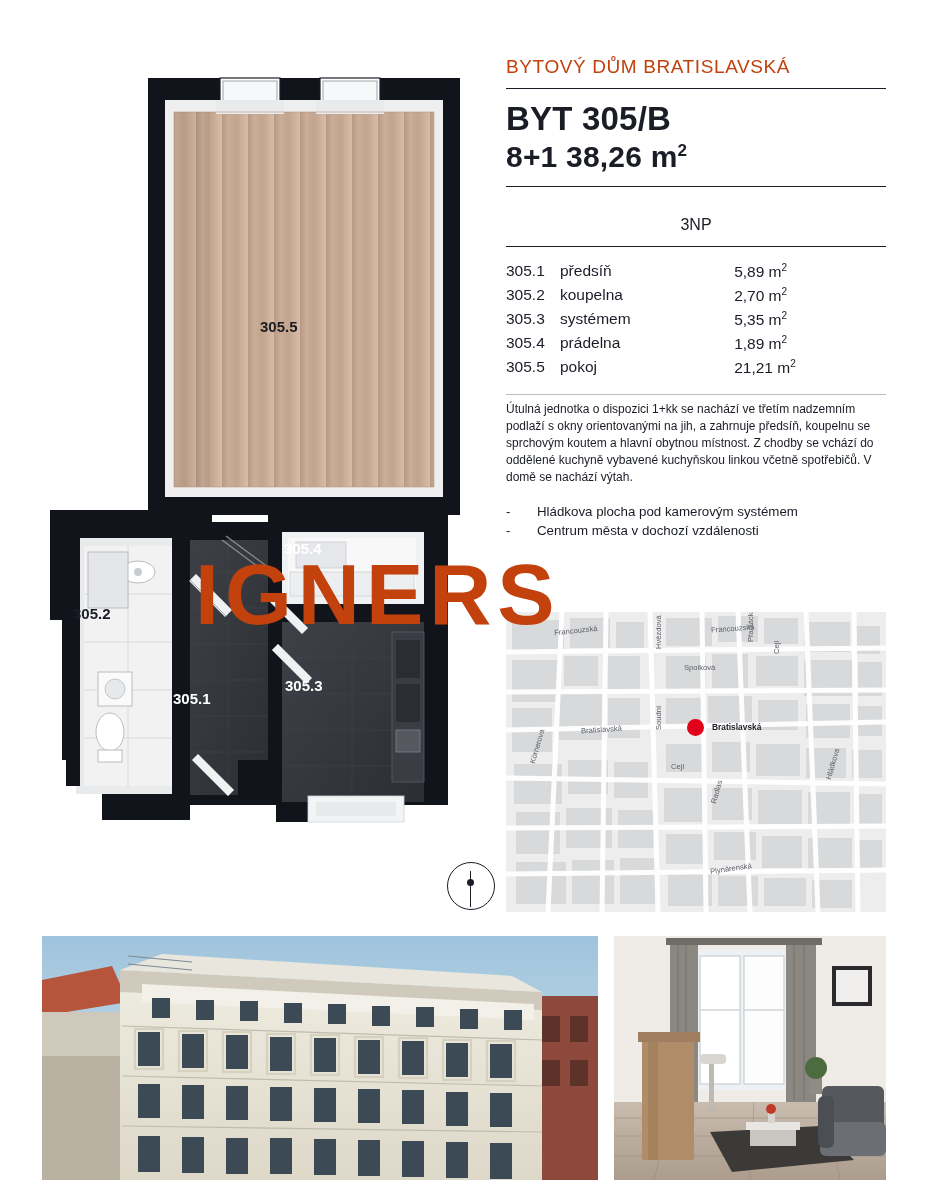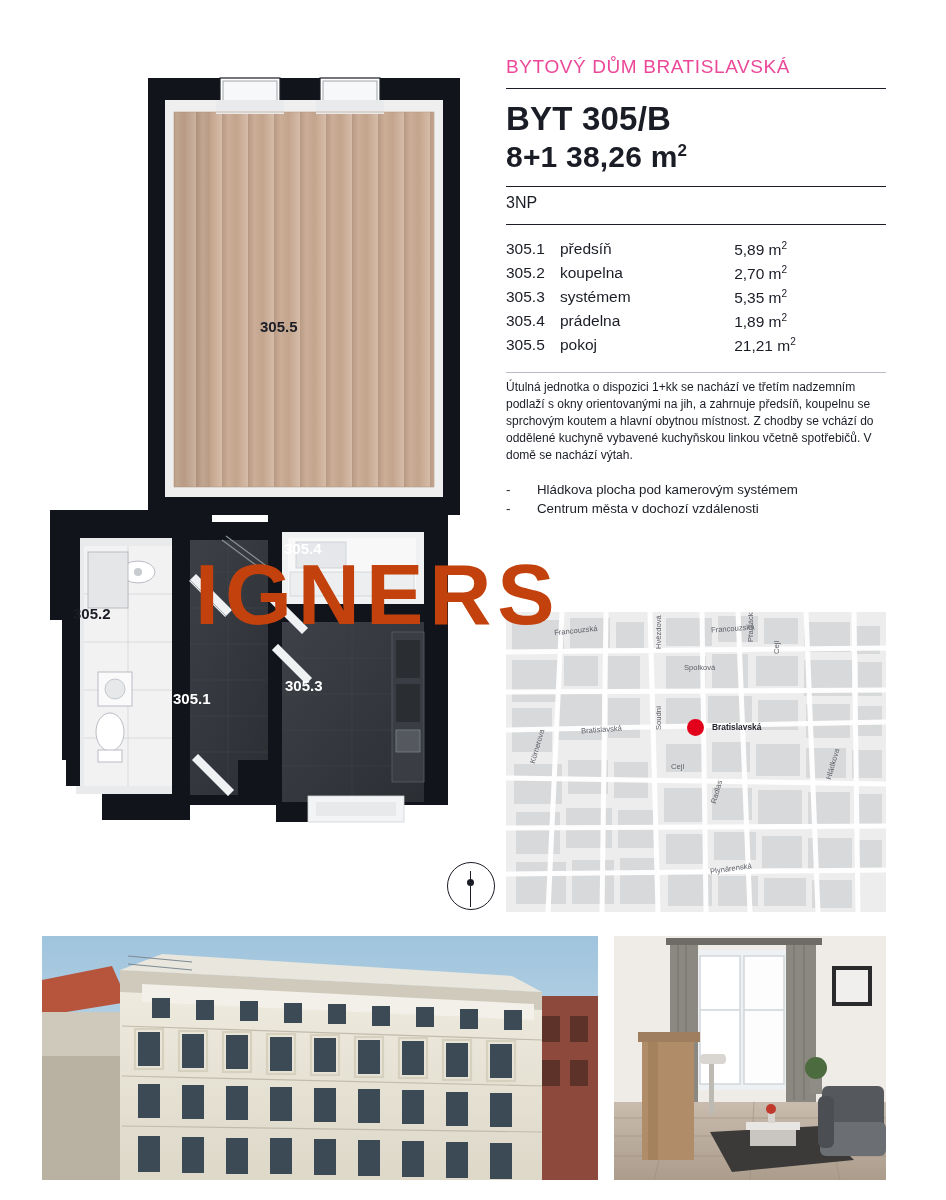--- a/index.html
+++ b/index.html
@@ -80,21 +80,21 @@
   
   .info {
     position: absolute;
     left: 506px;
     top: 56px;
     width: 380px;
   }
   .project-title {
     font-size: 19px;
     letter-spacing: 0.6px;
-    color: #ec4899;
+    color: #c2410c;
     margin: 0 0 10px 0;
     font-weight: normal;
   }
   .rule {
     height: 1px;
     background: #1a1d26;
     width: 100%;
   }
   .rule.light { background: #b9bcc4; }
   .unit-name {
@@ -105,21 +105,22 @@
   }
   .unit-size {
     font-size: 30px;
     font-weight: bold;
     margin: 2px 0 12px 0;
     letter-spacing: 0.2px;
   }
   .unit-size sup { font-size: 17px; vertical-align: super; }
   .floor {
     font-size: 16px;
-    margin: 7px 0 12px 0;
+    margin: 29px 0 12px 0;
+    text-align: center;
   }
   table.rooms {
     width: 100%;
     border-collapse: collapse;
     font-size: 15.5px;
     margin-top: 12px;
     margin-bottom: 14px;
   }
   table.rooms td { padding: 2.5px 0; vertical-align: top; }
   td.num { width: 54px; }

